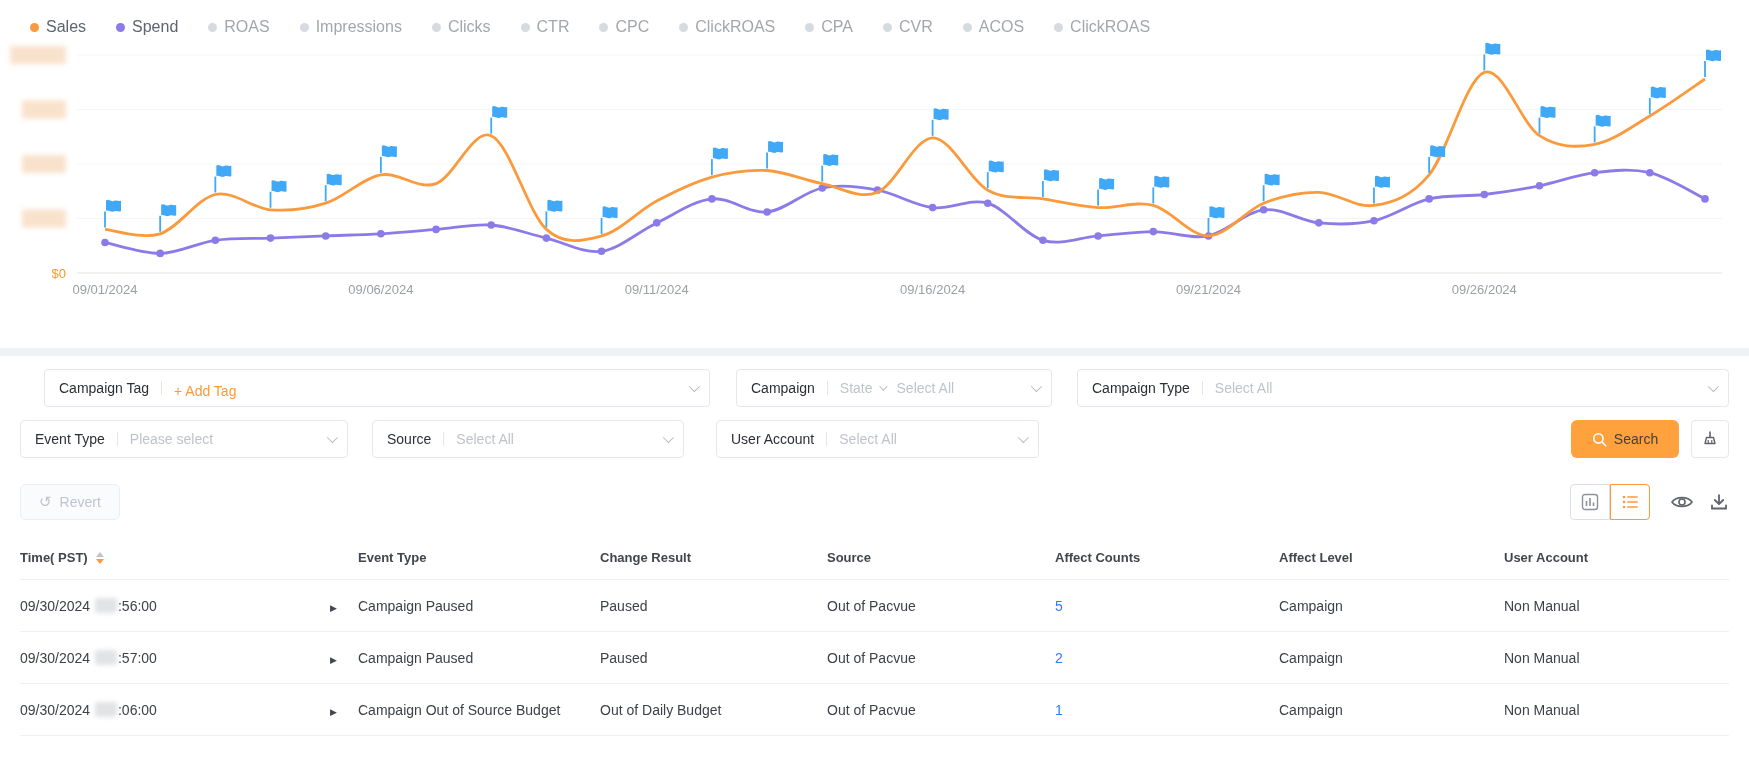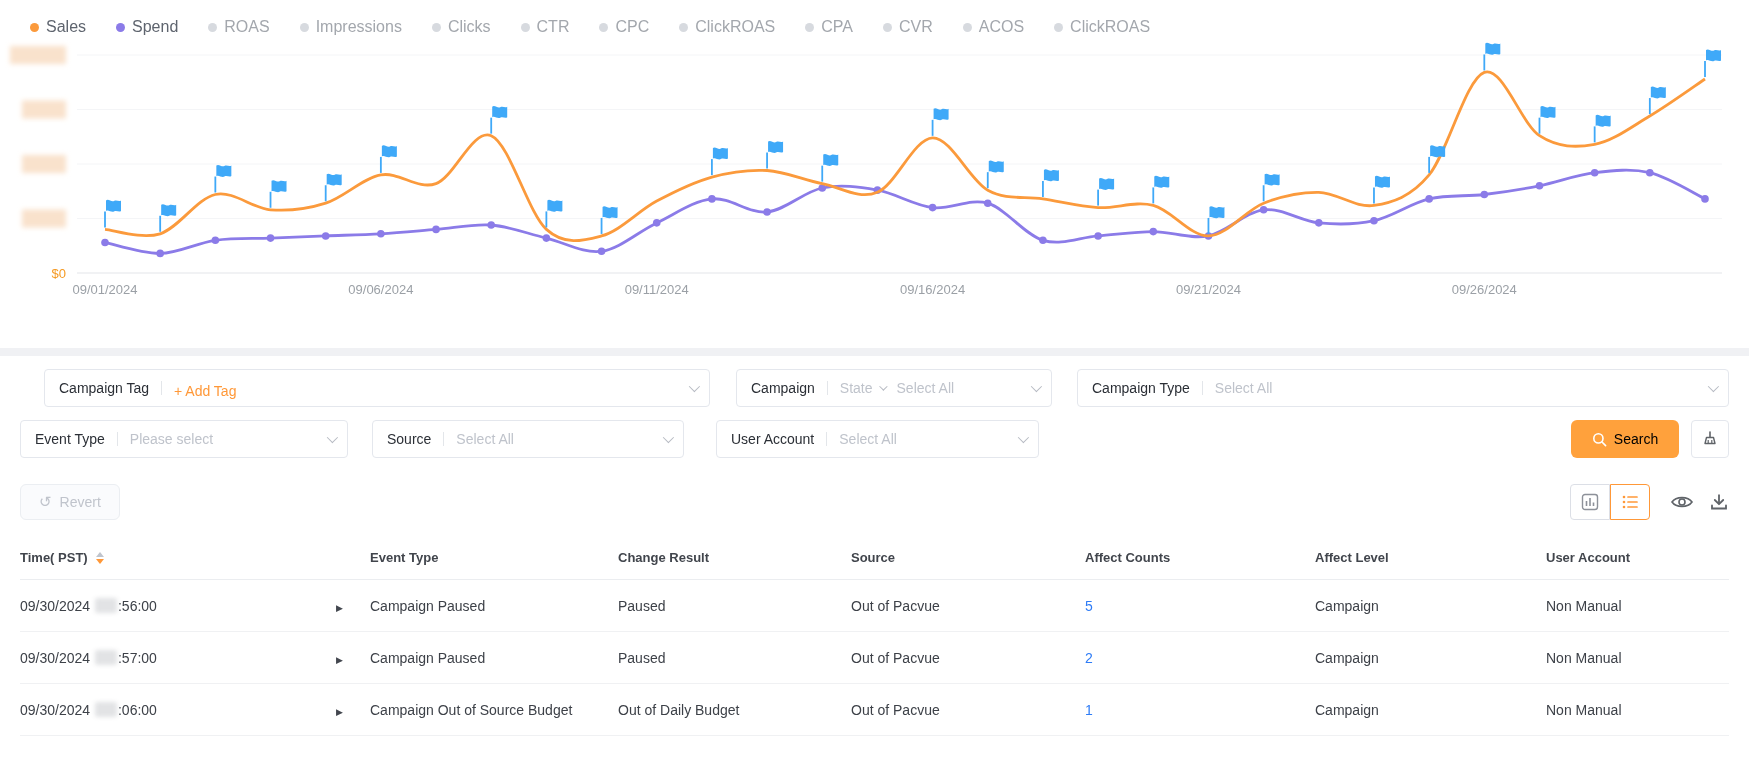--- a/index.html
+++ b/index.html
@@ -32,39 +32,39 @@
   .fbox .flabel { color:#2b2f36; white-space:nowrap; }
   .fbox .fdiv { width:1px; height:14px; background:#e3e6ea; margin:0 12px; flex:0 0 auto; }
   .fbox .fph { color:#bfc3cb; white-space:nowrap; }
   .fbox .fgrow { flex:1; }
   .chev { width:8px; height:8px; border-right:1.6px solid #b6bac2; border-bottom:1.6px solid #b6bac2;
     transform:rotate(45deg) translateY(-2px); flex:0 0 auto; margin-left:10px; }
   .chev.small { width:6px; height:6px; margin-left:6px; margin-right:4px; }
   .redacted { background:#e9eaec; filter:blur(4px); border-radius:2px; }
   .addtag { color:var(--accent); white-space:nowrap;margin-top:6px; }
 
-  .search-btn { height:38px; width:108px; background:#ffa13c; border:none; border-radius:6px; color:#000000;
+  .search-btn { height:38px; width:108px; background:#ffa13c; border:none; border-radius:6px; color:#404040;
     font-size:14px; display:flex; align-items:center; justify-content:center; gap:7px; cursor:pointer; }
   .icon-btn { width:38px; height:38px; border:1px solid #e4e7ed; border-radius:4px; background:#fff;
     display:flex; align-items:center; justify-content:center; cursor:pointer; }
 
   .toolbar-row { display:flex; align-items:center; margin-top:26px; }
   .revert-btn { height:36px; padding:0 18px; border:1px solid #ebeef2; border-radius:6px; background:#fafbfd;
     color:#c0c4cc; font-size:14px; display:flex; align-items:center; gap:8px; cursor:not-allowed; }
   .revert-glyph { font-size:15px; }
   .view-toggle { display:flex; }
   .seg { width:40px; height:36px; border:1px solid #dcdfe6; background:#fff;
     display:flex; align-items:center; justify-content:center; cursor:pointer; }
   .seg.left { border-radius:4px 0 0 4px; }
   .seg.right { border-radius:0 4px 4px 0; border-color:var(--accent); }
 
   
   .table { margin-top:16px; }
   .trow { display:grid; grid-template-columns:310px 28px 242px 227px 228px 224px 225px 1fr;
-    align-items:center;gap:6px; }
+    align-items:center; }
   .thead { height:44px; border-bottom:1px solid #ebedf0; }
   .thead .th { font-size:13px; font-weight:bold; color:#41454c; display:flex; align-items:center; gap:5px; }
   .tbody-row { height:52px; border-bottom:1px solid #f0f1f3; font-size:14px; color:#3d4148; }
   .count-link { color:#2e7cf6; cursor:pointer; }
   .expand-arrow { font-size:9px; color:#42464e; cursor:pointer; }
   .time-redact { display:inline-block; width:22px; height:15px; vertical-align:-2px; margin:0 1px;
     background:#e2e3e5; filter:blur(2px); border-radius:2px; }
   .sort-stack { display:inline-flex; flex-direction:column; gap:2px; margin-left:3px; }
   .caret { width:0; height:0; border-left:4px solid transparent; border-right:4px solid transparent; cursor:pointer; }
   .caret.up { border-bottom:5px solid #c0c4cc; }

